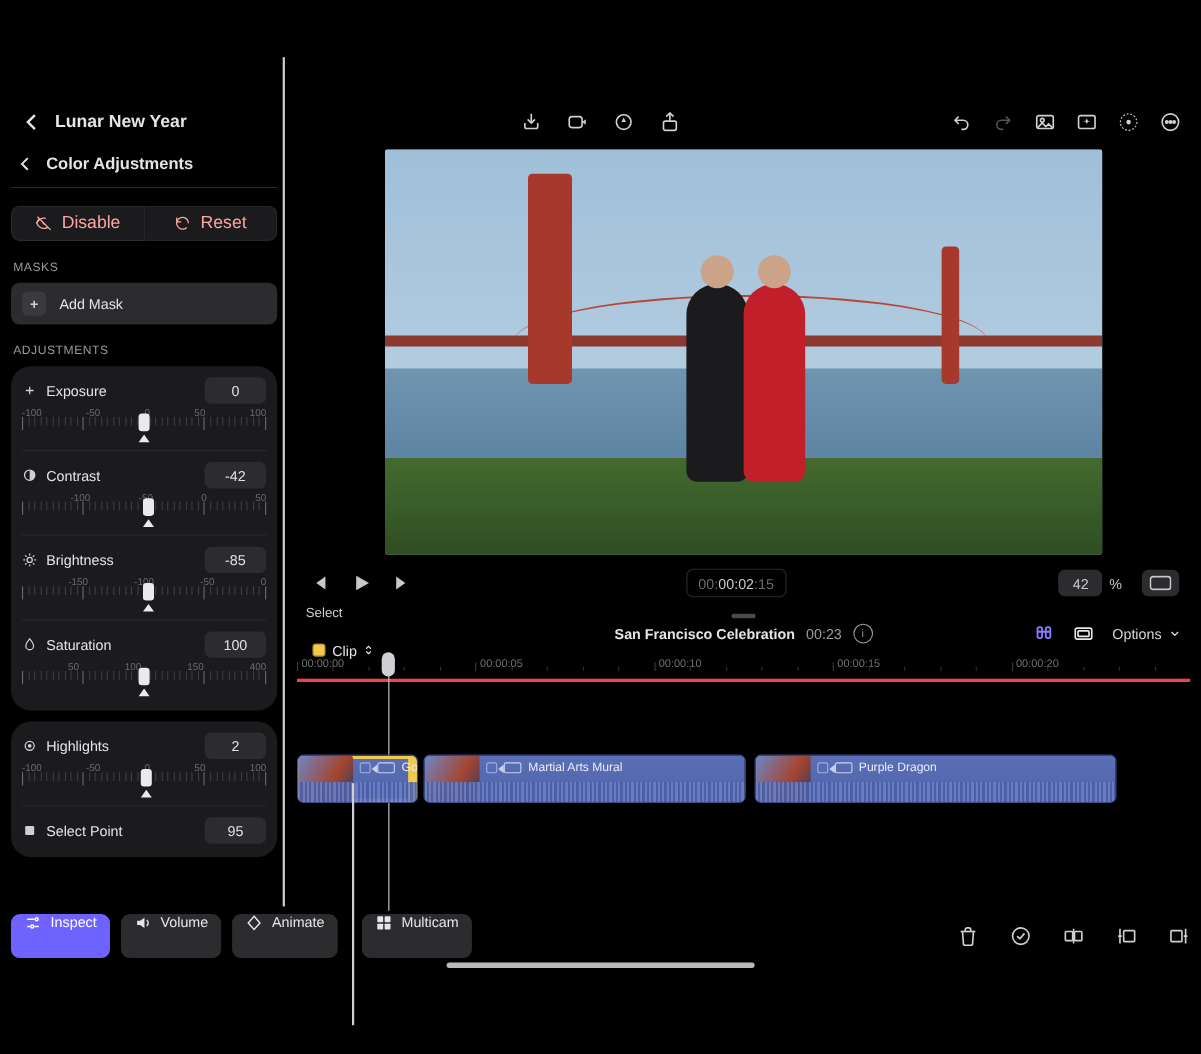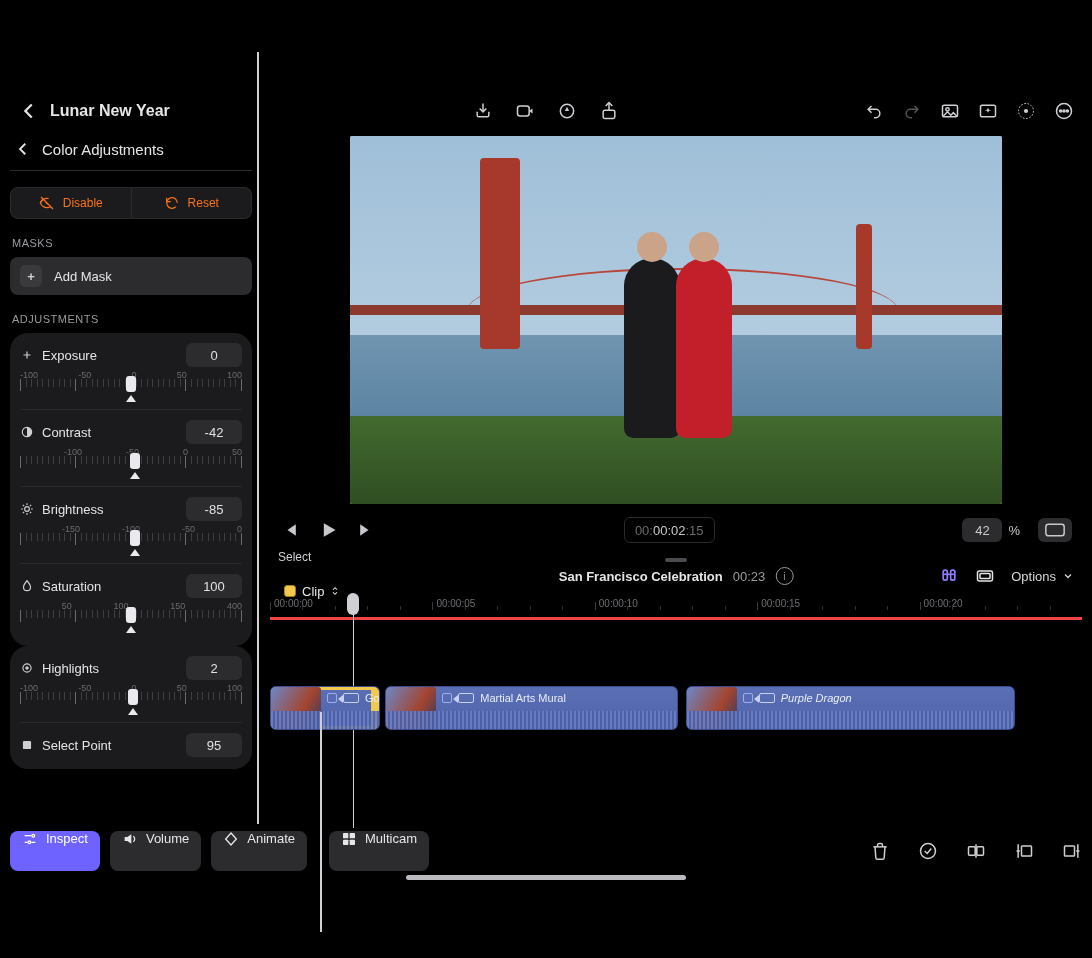--- a/index.html
+++ b/index.html
@@ -26,29 +26,29 @@
   .title{font-weight:600;font-size:16px}
   .topbar .center{position:absolute;left:50%;transform:translateX(-50%);display:flex;gap:22px;align-items:center;color:#cfcfd4}
   .topbar .right{margin-left:auto;display:flex;gap:18px;align-items:center;color:#cfcfd4}
   .icon{width:20px;height:20px;display:inline-flex;align-items:center;justify-content:center}
   .icon svg{width:100%;height:100%}
   .dim{opacity:.4}
 
   
   .sidebar{position:absolute;left:10px;top:132px;width:242px;bottom:130px;background:transparent}
   .sidebar .hdr{display:flex;align-items:center;gap:10px;padding:8px 8px 12px 4px;border-bottom:1px solid #2a2a2d}
-  .sidebar .hdr .ttl{font-weight:400;font-size:15px}
+  .sidebar .hdr .ttl{font-weight:700;font-size:15px}
   .btnrow{display:flex;gap:0;margin-top:16px}
-  .pillbtn{flex:1;background:var(--panel);color:#f97316;border:1px solid #2b2b2e;border-radius:8px;height:32px;display:flex;align-items:center;justify-content:center;gap:8px;font-size:12px}
+  .pillbtn{flex:1;background:var(--panel);color:#fca5a5;border:1px solid #2b2b2e;border-radius:8px;height:32px;display:flex;align-items:center;justify-content:center;gap:8px;font-size:16px}
   .pillbtn+.pillbtn{border-top-left-radius:0;border-bottom-left-radius:0;border-left:0}
   .pillbtn:first-child{border-top-right-radius:0;border-bottom-right-radius:0}
   .section-label{color:var(--muted);font-size:11px;letter-spacing:.5px;margin:18px 2px 8px}
   .addmask{display:flex;align-items:center;gap:12px;background:var(--chip);border-radius:8px;height:38px;padding:0 10px}
   .plus{width:22px;height:22px;border-radius:5px;background:#3a3a3d;display:flex;align-items:center;justify-content:center;color:#d0d0d4;font-weight:700}
-  .card{background:var(--panel);border-radius:18px;padding:10px 10px 6px;}
+  .card{background:var(--panel);border-radius:18px;padding:10px 10px 6px;margin-bottom:10px}
   .row{display:flex;align-items:center;justify-content:space-between;margin-bottom:6px}
   .row .lab{display:flex;align-items:center;gap:8px;color:#e4e4e8;font-size:13px}
   .row .lab .mini{width:14px;height:14px;display:inline-flex;align-items:center;justify-content:center;color:#cfcfd4}
   .valbox{background:var(--chip);border-radius:6px;height:24px;min-width:56px;display:flex;align-items:center;justify-content:center;color:#e0e0e4;padding:0 8px;font-variant-numeric:tabular-nums}
   .slider{position:relative;height:28px;margin:4px 0 8px}
   .ticks{position:absolute;left:0;right:0;top:6px;height:8px;display:flex;justify-content:space-between}
   .ticks span{display:block;width:1px;height:8px;background:#3e3e42}
   .ticks span.major{height:12px;background:#6a6a6f}
   .sllabels{position:absolute;left:0;right:0;top:-3px;display:flex;justify-content:space-between;color:#6b6b70;font-size:9px}
   .thumb{position:absolute;top:3px;width:10px;height:16px;background:#e9e9ee;border-radius:3px;transform:translateX(-50%)}
@@ -757,21 +757,21 @@
       </div>
       <div class="clip" style="left: 14.2%; width: 36%;">
     <div class="thumb"></div>
     <div class="label">
       <span class="chk"></span>
       <span class="cam"></span>
       <span>Martial Arts Mural</span>
     </div>
     <div class="wave"></div>
       </div>
-      <div class="clip" style="left: 51.2%; width: 40.5%; font-style: italic;">
+      <div class="clip" style="left: 51.2%; width: 40.5%;">
     <div class="thumb"></div>
     <div class="label">
       <span class="chk"></span>
       <span class="cam"></span>
       <span>Purple Dragon</span>
     </div>
     <div class="wave"></div>
       </div>
     </div>
 

